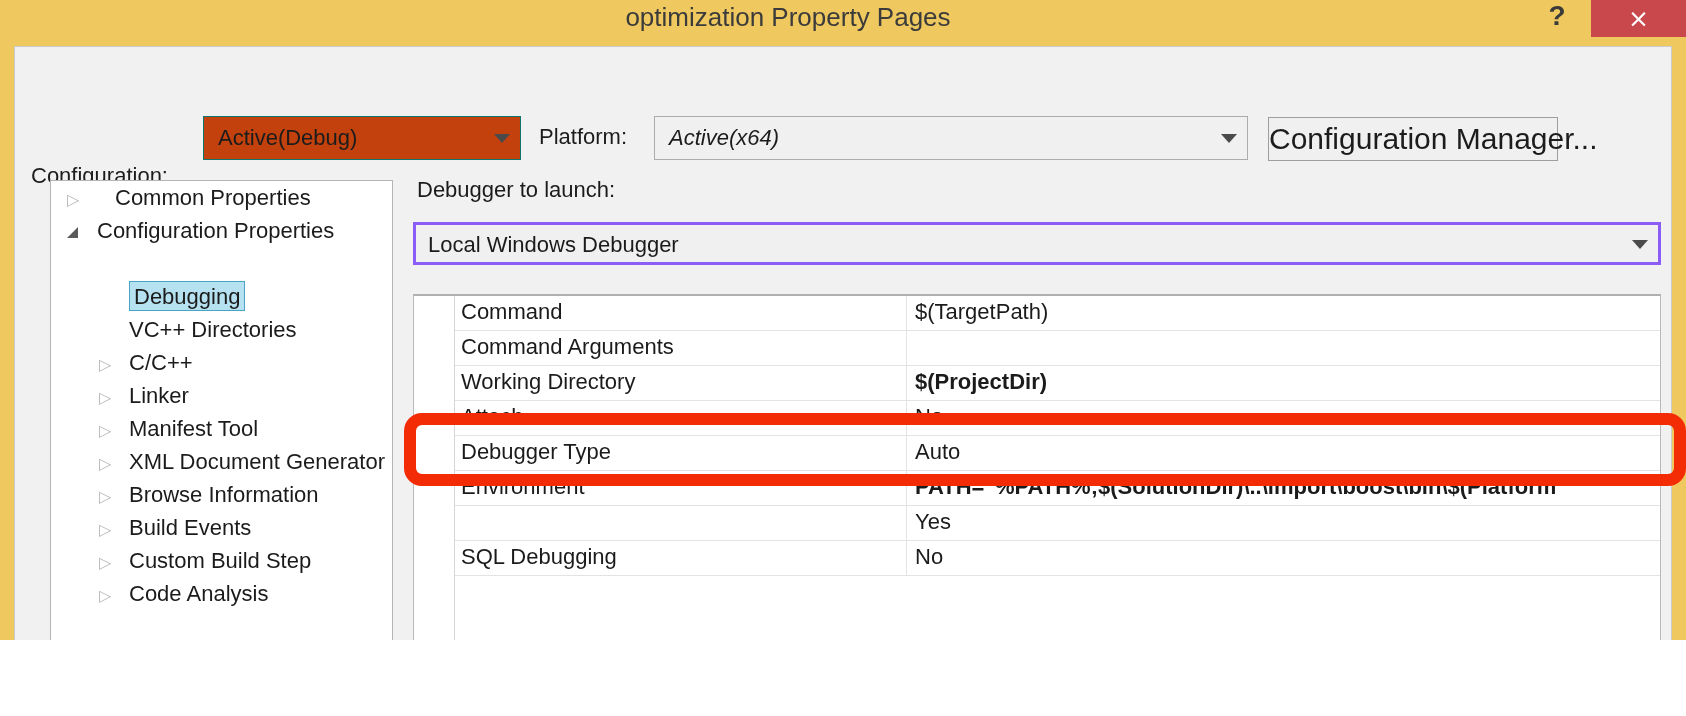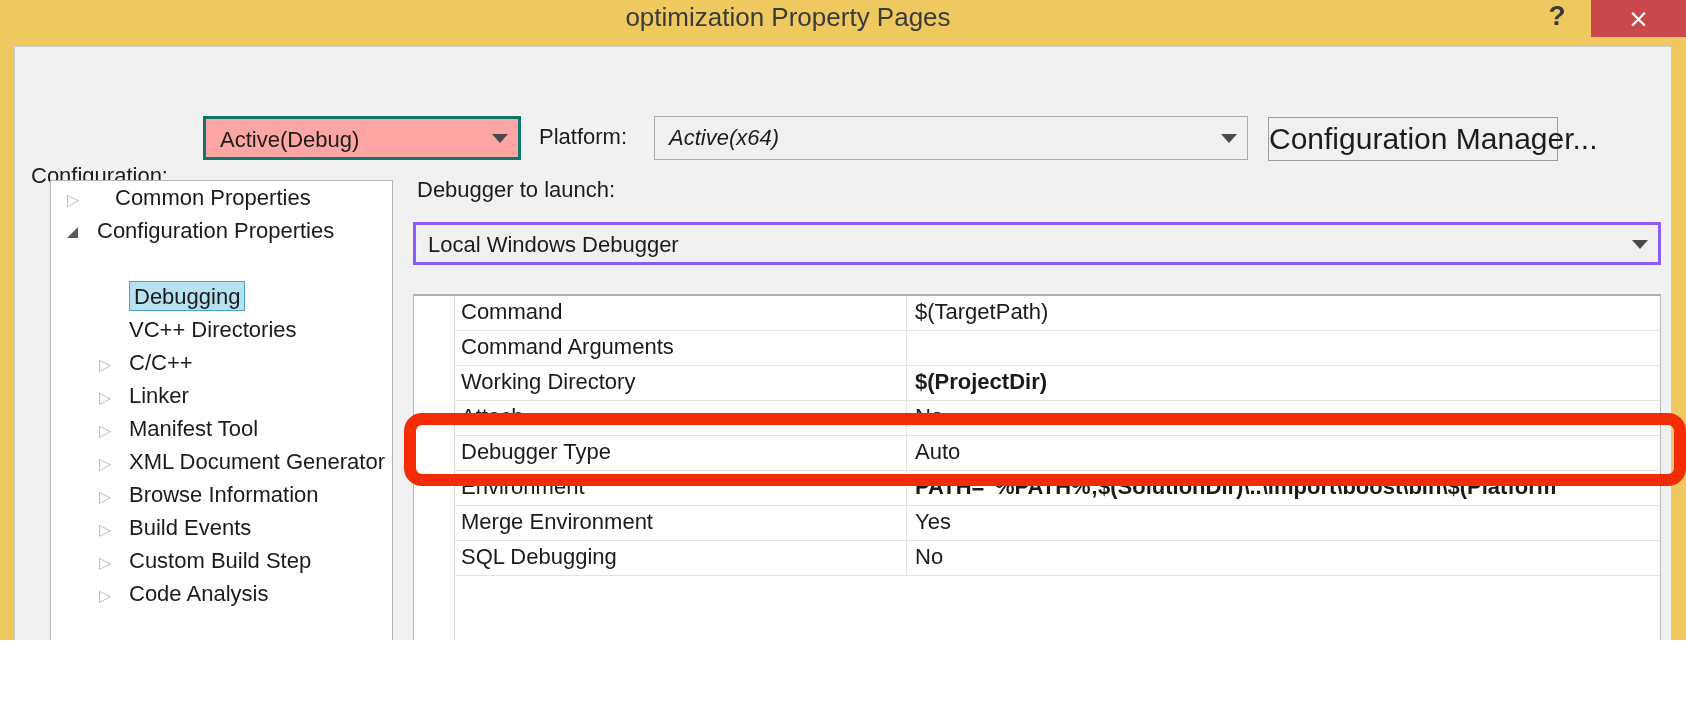--- a/index.html
+++ b/index.html
@@ -82,22 +82,22 @@
     left: 16px; top: 77px;
     font-size: 22px;
     color: #1c1c1c;
     white-space: nowrap;
     margin-top: 39px;
   }
   .cfg-combo {
     position: absolute;
     left: 188px; top: 69px;
     width: 318px; height: 44px;
-    background: #fca5a5;
-    border: 3px solid #0f766e;
+    background: #c2410c;
+    border: 1px solid #0f766e;
     box-sizing: border-box;
     cursor: pointer;
   }
   .cfg-combo .combo-text {
     position: absolute;
     left: 14px; top: 8px;
     font-size: 22px;
     color: #1c1c1c;
     white-space: nowrap;
   }
@@ -408,21 +408,20 @@
           <span class="prop-name">Debugger Type</span>
           <span class="prop-divider"></span>
           <span class="prop-value">Auto</span>
         </div>
         <div class="prop-row" style="top: 175px;">
           <span class="prop-name">Environment</span>
           <span class="prop-divider"></span>
           <span class="prop-value bold">PATH="%PATH%;$(SolutionDir)\..\import\boost\bin\$(Platform</span>
         </div>
         <div class="prop-row" style="top: 210px;">
-          <span class="prop-name">Merge Environment</span>
           <span class="prop-divider"></span>
           <span class="prop-value">Yes</span>
         </div>
         <div class="prop-row" style="top: 245px;">
           <span class="prop-name">SQL Debugging</span>
           <span class="prop-divider"></span>
           <span class="prop-value">No</span>
         </div>
       </div>
 

